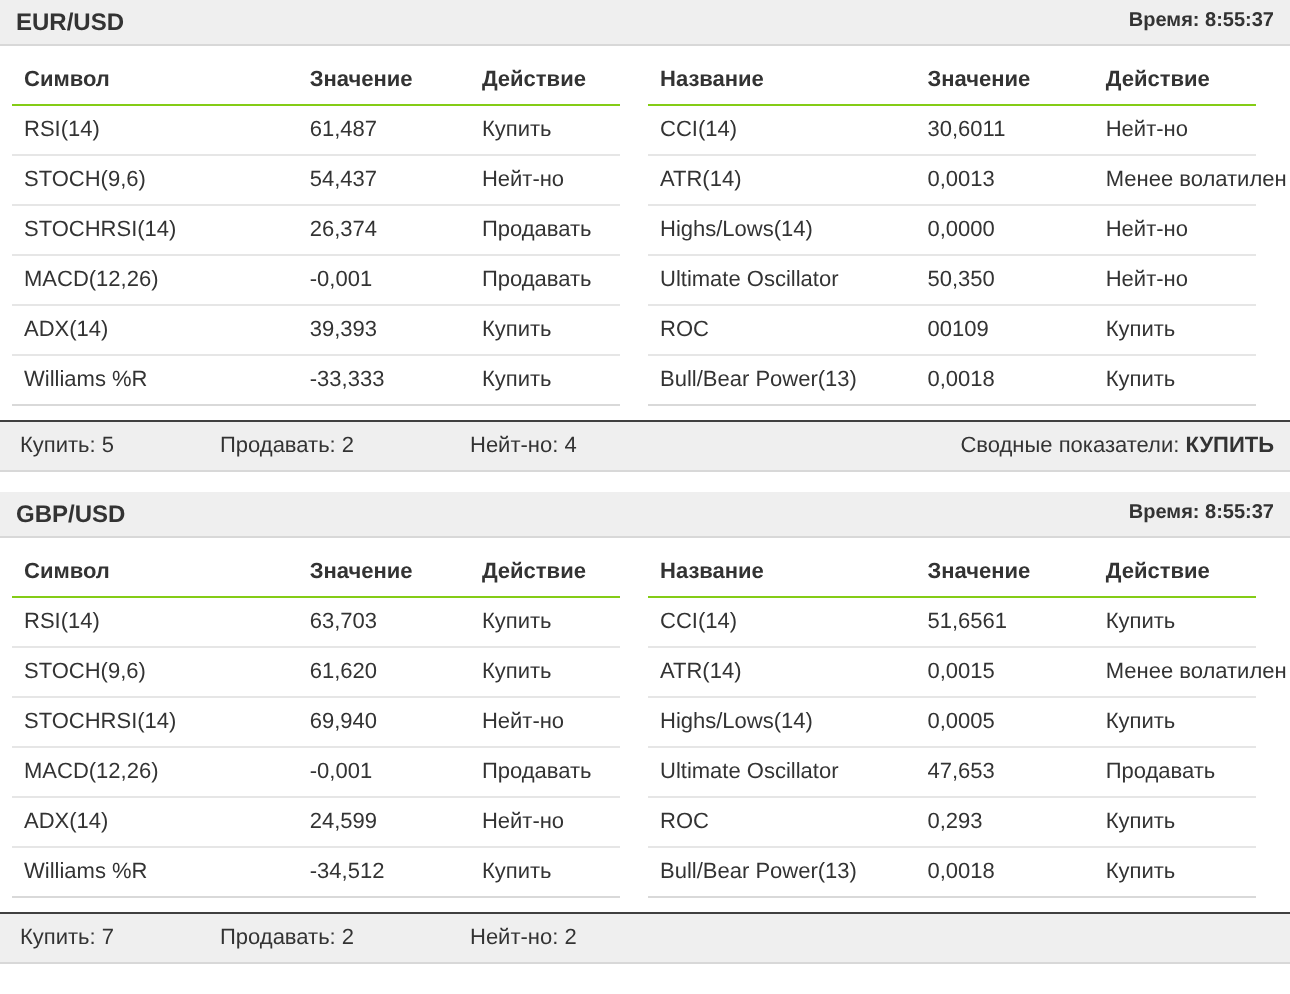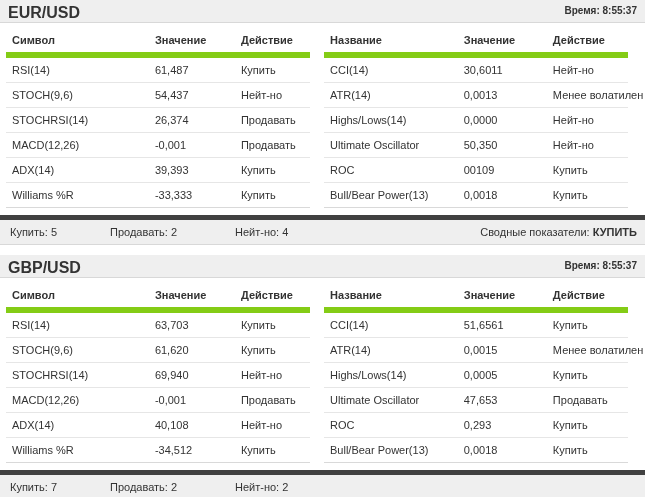--- a/index.html
+++ b/index.html
@@ -22,21 +22,21 @@
   .panel-header {
     height: 22px;
     background: #efefef;
     border-bottom: 1px solid #d8d8d8;
     position: relative;
   }
   .panel-title {
     position: absolute;
     left: 8px;
     top: 4px;
-    font-size: 16px;
+    font-size: 12px;
     font-weight: bold;
     color: #333333;
   }
   .panel-time {
     position: absolute;
     right: 8px;
     top: 5px;
     font-size: 10px;
     font-weight: bold;
     color: #333333;
@@ -54,21 +54,21 @@
     width: 100%;
     border-collapse: collapse;
     table-layout: fixed;
   }
   table.ind th {
     font-size: 11px;
     font-weight: bold;
     color: #333333;
     text-align: left;
     padding: 5px 6px 6px 6px;
-    border-bottom: 6px solid #84cc16;
+    border-bottom: 1px solid #84cc16;
     background: #ffffff;
   }
   table.ind th.num, table.ind td.num {
   }
   table.ind th.act, table.ind td.act {
     text-align: left;
     padding-left: 10px;
   }
   table.ind td {
     font-size: 11px;
@@ -87,21 +87,21 @@
   .col-sym2 { width: 44%; }
   .col-val2 { width: 28%; }
   .col-act2 { width: 28%; }
   .buy  { color: #0c9e2b; font-weight: normal; }
   .sell { color: #d0021b; font-weight: normal; }
   .neu  { color: #333333; }
   .wrapword { white-space: normal; line-height: 12px; }
   .summary {
     height: 24px;
     background: #efefef;
-    border-top: 5px solid #404040;
+    border-top: 1px solid #404040;
     border-bottom: 1px solid #d8d8d8;
     position: relative;
     margin-top: 7px;
     padding-left: 12px;
   }
   .summary .s-buy   { position: absolute; left: 10px;  top: 6px; }
   .summary .s-sell  { position: absolute; left: 110px; top: 6px; }
   .summary .s-neu   { position: absolute; left: 235px; top: 6px; }
   .summary .s-total { position: absolute; right: 8px;  top: 6px; }
   .summary span { font-size: 11px; color: #333333; }
@@ -263,21 +263,21 @@
             <td class="num">69,940</td>
             <td class="act neu">Нейт-но</td>
           </tr>
           <tr>
             <td>MACD(12,26)</td>
             <td class="num">-0,001</td>
             <td class="act sell">Продавать</td>
           </tr>
           <tr>
             <td>ADX(14)</td>
-            <td class="num">40,108</td>
+            <td class="num">24,599</td>
             <td class="act neu">Нейт-но</td>
           </tr>
           <tr>
             <td>Williams %R</td>
             <td class="num">-34,512</td>
             <td class="act buy">Купить</td>
           </tr>
         </tbody>
       </table>
     </div>

